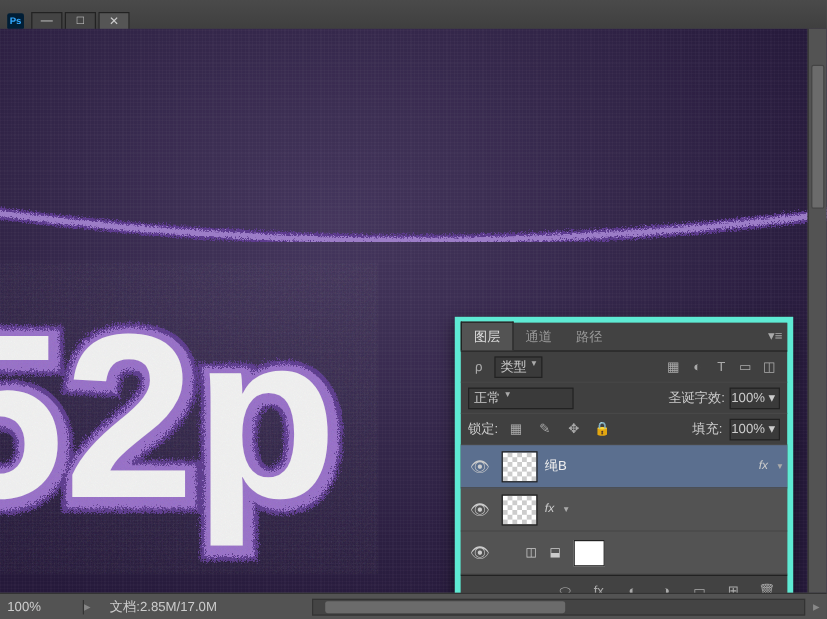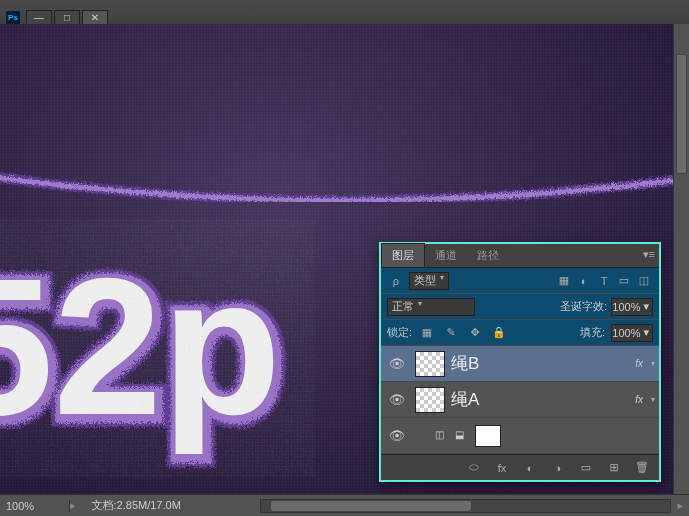--- a/index.html
+++ b/index.html
@@ -17,42 +17,42 @@
 .text-art{position:absolute;left:0px;top:205px;width:500px;height:240px;display:flex;align-items:center}
 .scroll-v{position:absolute;right:0;top:24px;bottom:22px;width:16px;background:#535353;border-left:1px solid #333}
 .scroll-v .thumb{position:absolute;left:2px;right:2px;top:30px;height:120px;background:#6b6b6b;border:1px solid #444;border-radius:2px}
 .statusbar{position:absolute;left:0;right:0;bottom:0;height:22px;background:#535353;border-top:1px solid #333;display:flex;align-items:center;font-size:11px;color:#ccc}
 .statusbar .zoom{width:70px;padding:0 6px;border-right:1px solid #333}
 .statusbar .docinfo{padding:0 10px;flex:1}
 .statusbar .tri{color:#888;margin-right:6px}
 .scroll-h{position:absolute;left:260px;right:18px;bottom:3px;height:14px;background:#444;border:1px solid #333}
 .scroll-h .thumb{position:absolute;top:1px;bottom:1px;left:10px;width:200px;background:#6b6b6b;border-radius:2px}
 
-.layers-panel{position:absolute;right:28px;top:242px;width:282px;background:#0c4a6e;border:2px solid #5eead4;box-shadow:0 4px 12px rgba(0,0,0,.5);color:#ccc;font-size:11px}
+.layers-panel{position:absolute;right:28px;top:264px;width:282px;background:#404040;border:5px solid #5eead4;box-shadow:0 4px 12px rgba(0,0,0,.5);color:#ccc;font-size:11px}
 .panel-tabs{height:24px;background:#424242;display:flex;align-items:flex-end;border-bottom:1px solid #222;position:relative}
 .panel-tabs .tab{padding:4px 10px;color:#999;font-size:11px}
 .panel-tabs .tab.active{background:#535353;color:#ddd;border:1px solid #222;border-bottom:none}
 .panel-tabs .menu{position:absolute;right:4px;top:4px;color:#aaa;font-size:11px}
 .panel-row{height:26px;display:flex;align-items:center;padding:0 6px;gap:4px;border-bottom:1px solid #484848}
 .sel{background:#3a3a3a;border:1px solid #222;height:18px;display:flex;align-items:flex-start;padding:0 4px;font-size:11px;color:#ccc}
 .sel .arr{margin-left:4px;font-size:8px;color:#aaa}
 .icon-btn{width:18px;height:18px;display:flex;align-items:center;justify-content:center;color:#aaa;font-size:11px}
 .filter-icons{display:flex;gap:2px;margin-left:auto}
 .filter-icons .icon-btn{border:1px solid transparent}
 .label{color:#ccc}
 .pct-input{background:#3a3a3a;border:1px solid #222;width:42px;height:18px;display:flex;align-items:center;justify-content:flex-end;padding:0 3px;font-size:11px}
 .lock-row{height:26px;display:flex;align-items:center;padding:0 6px;gap:6px;border-bottom:1px solid #484848}
 .lock-icons{display:flex;gap:6px;align-items:center}
 .layer-list{background:#535353}
 .layer{height:36px;display:flex;align-items:center;padding:0 4px;gap:6px;border-bottom:1px solid #484848}
 .layer.selected{background:#5b6f8f}
 .eye{width:24px;height:24px;display:flex;align-items:center;justify-content:center;color:#ccc;font-size:13px}
 .thumb-box{width:30px;height:26px;background:repeating-conic-gradient(#ccc 0 25%,#fff 0 50%) 0 0/8px 8px;border:1px solid #222;position:relative}
 .thumb-box.solid{background:#fff}
-.layer-name{flex:1;color:#eee;font-size:17px}
+.layer-name{flex:1;color:#eee;font-size:11px}
 .fx{color:#ccc;font-size:10px;font-style:italic;margin-right:2px}
 .fx-arr{color:#aaa;font-size:8px}
 .layer.adj .thumb-box{width:26px;height:22px}
 .panel-footer{height:26px;display:flex;align-items:center;justify-content:flex-end;gap:10px;padding:0 8px;border-top:1px solid #222;background:#424242}
 .panel-footer .icon-btn{color:#aaa}
 .layer .indent{width:14px}
 .layer .link-ico{width:14px;height:14px;color:#ccc;font-size:10px}
 </style>
 </head>
 <body>
@@ -157,21 +157,20 @@
     <div class="layer selected">
       <div class="eye">👁</div>
       <div class="thumb-box"></div>
       <div class="layer-name">绳B</div>
       <span class="fx">fx</span>
         <span class="fx-arr">▾</span>
     </div>
     <div class="layer">
       <div class="eye">👁</div>
       <div class="thumb-box"></div>
-      <div class="layer-name">绳A</div>
       <span class="fx">fx</span>
         <span class="fx-arr">▾</span>
     </div>
     <div class="layer adj">
       <div class="eye">👁</div>
       <div class="indent"></div>
       <span class="link-ico">◫</span>
       <span class="link-ico">⬓</span>
       <div class="thumb-box solid"></div>
     </div>

